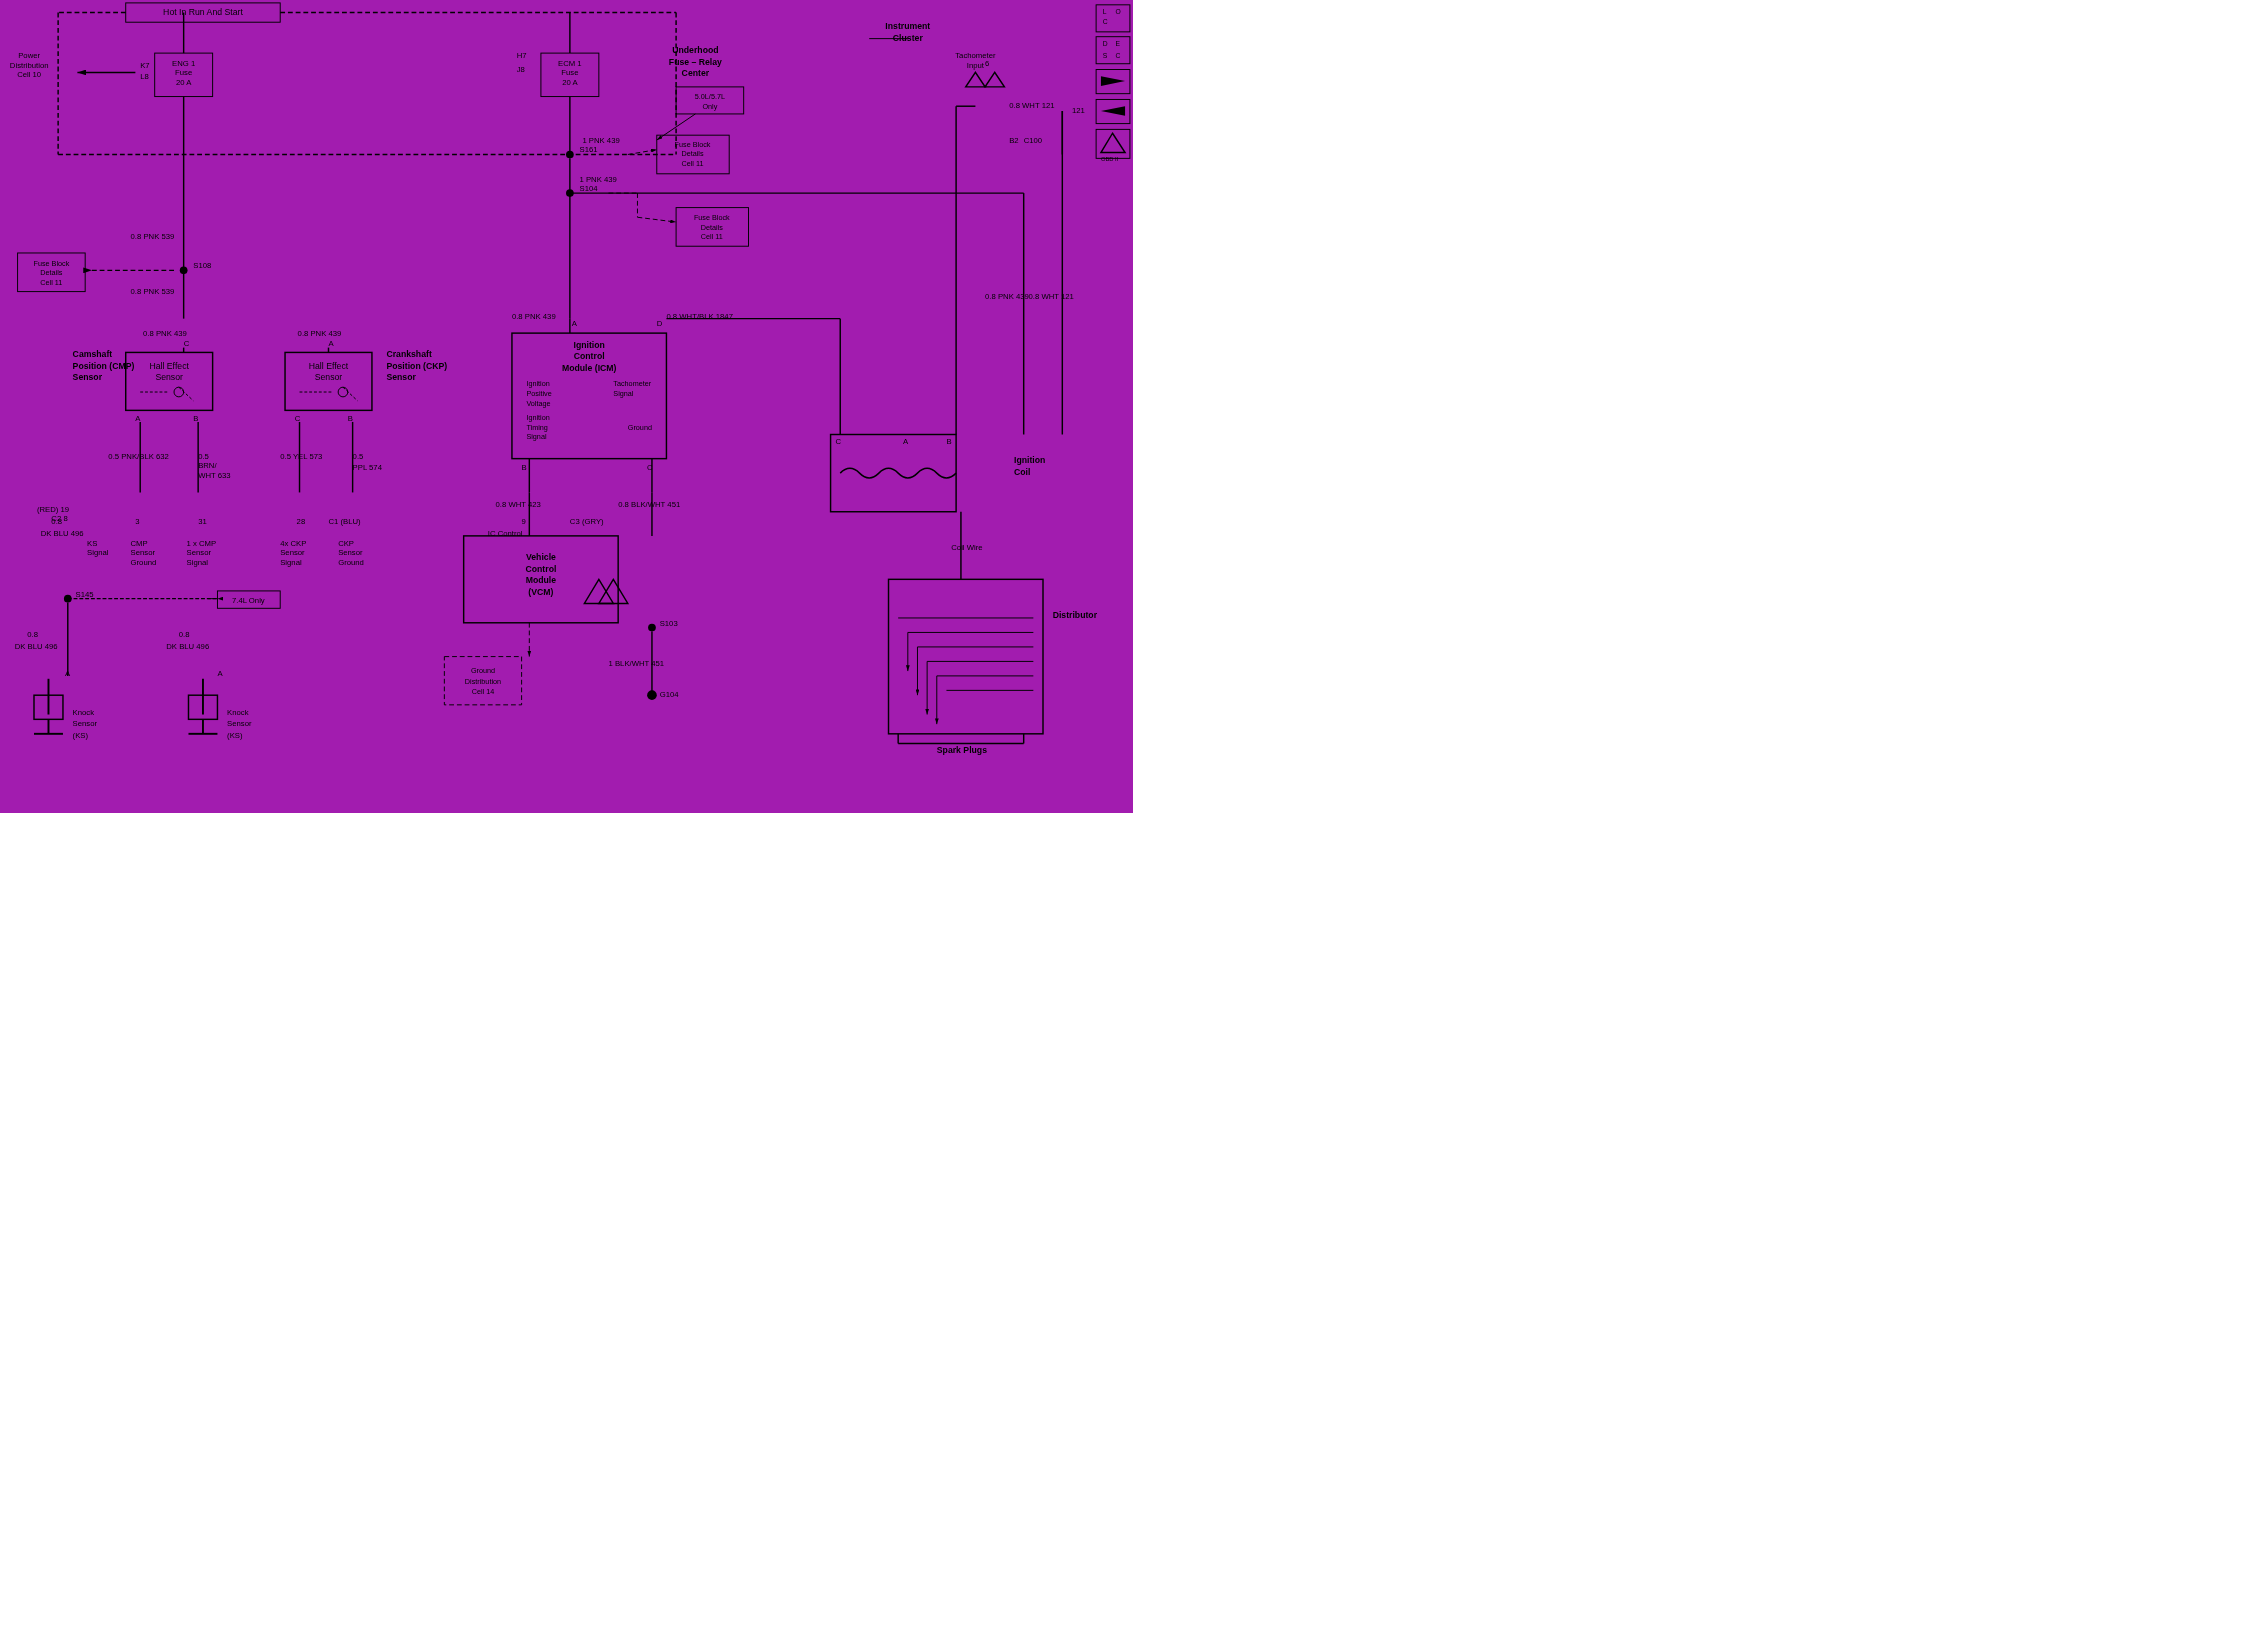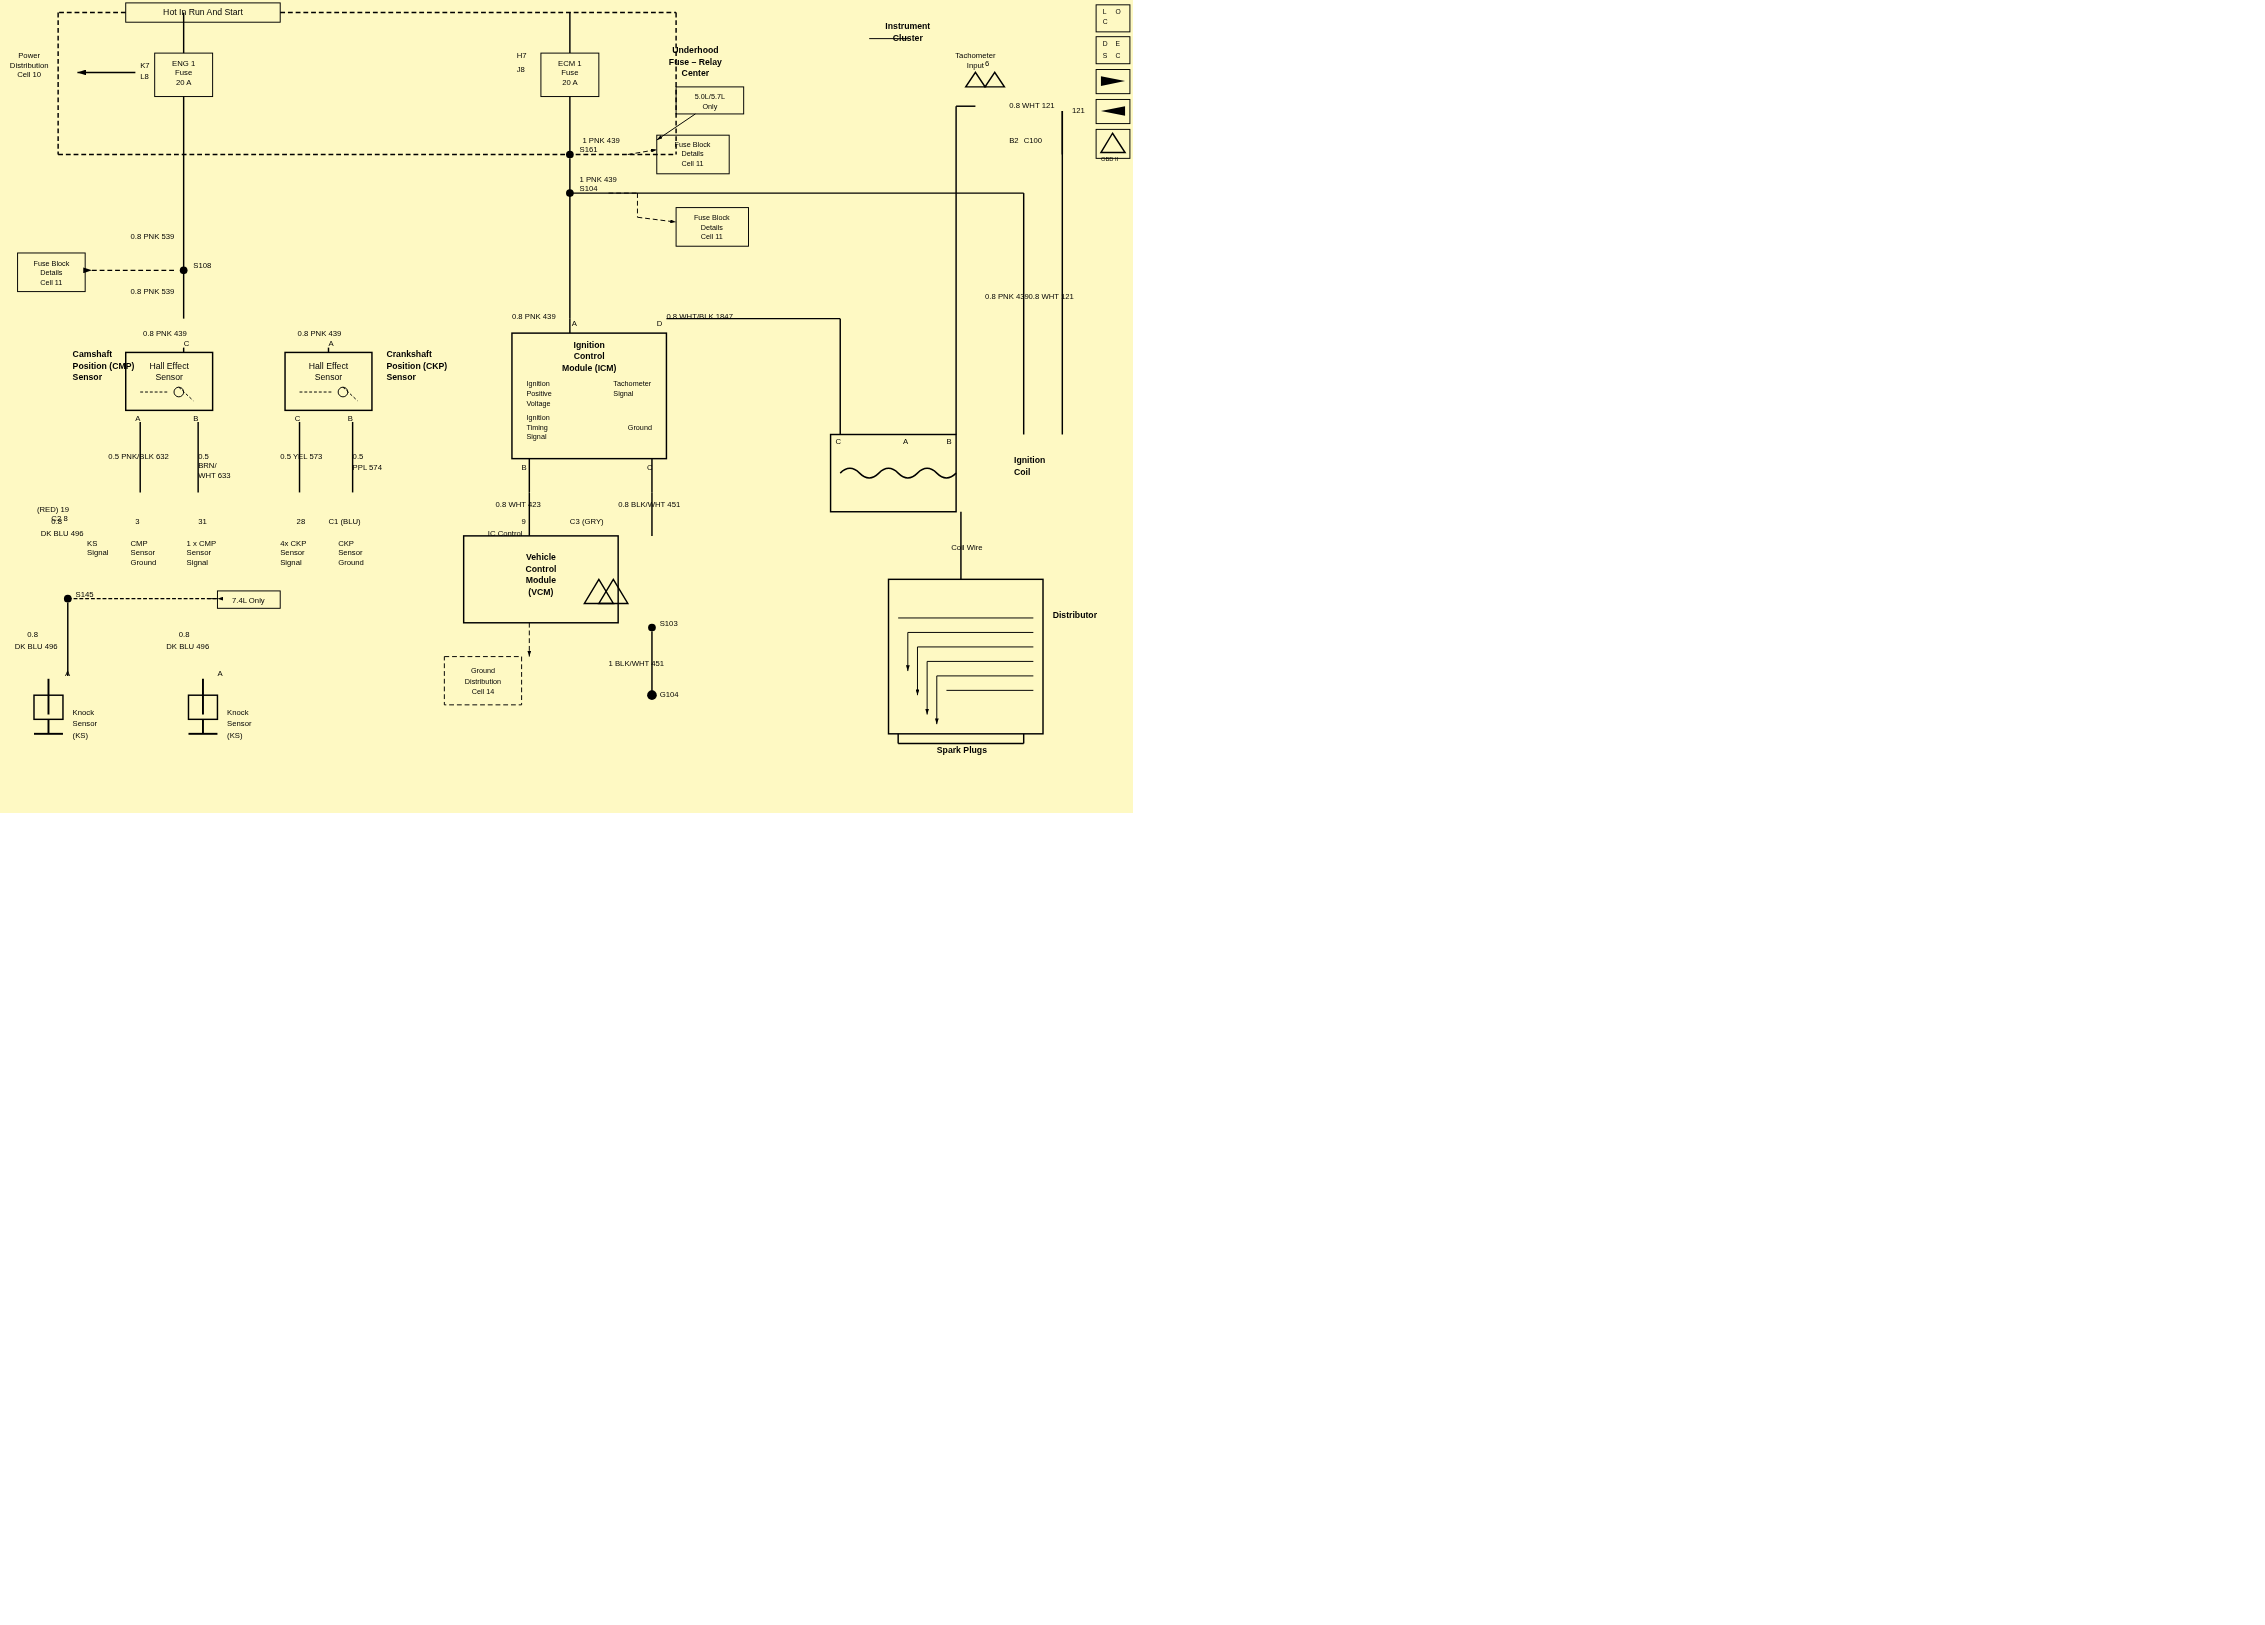--- a/index.html
+++ b/index.html
@@ -9,21 +9,21 @@
       font-size: 10.6px;
       width: 1133px;
       height: 813px;
       overflow: hidden;
       position: relative;
     }
     .diagram-container {
       width: 1133px;
       height: 813px;
       position: relative;
-      background: #fef9c3;
+      background: #a21caf;
     }
     svg {
       position: absolute;
       top: 0; left: 0;
       width: 100%;
       height: 100%;
     }
   </style>
 </head>
 <body>

